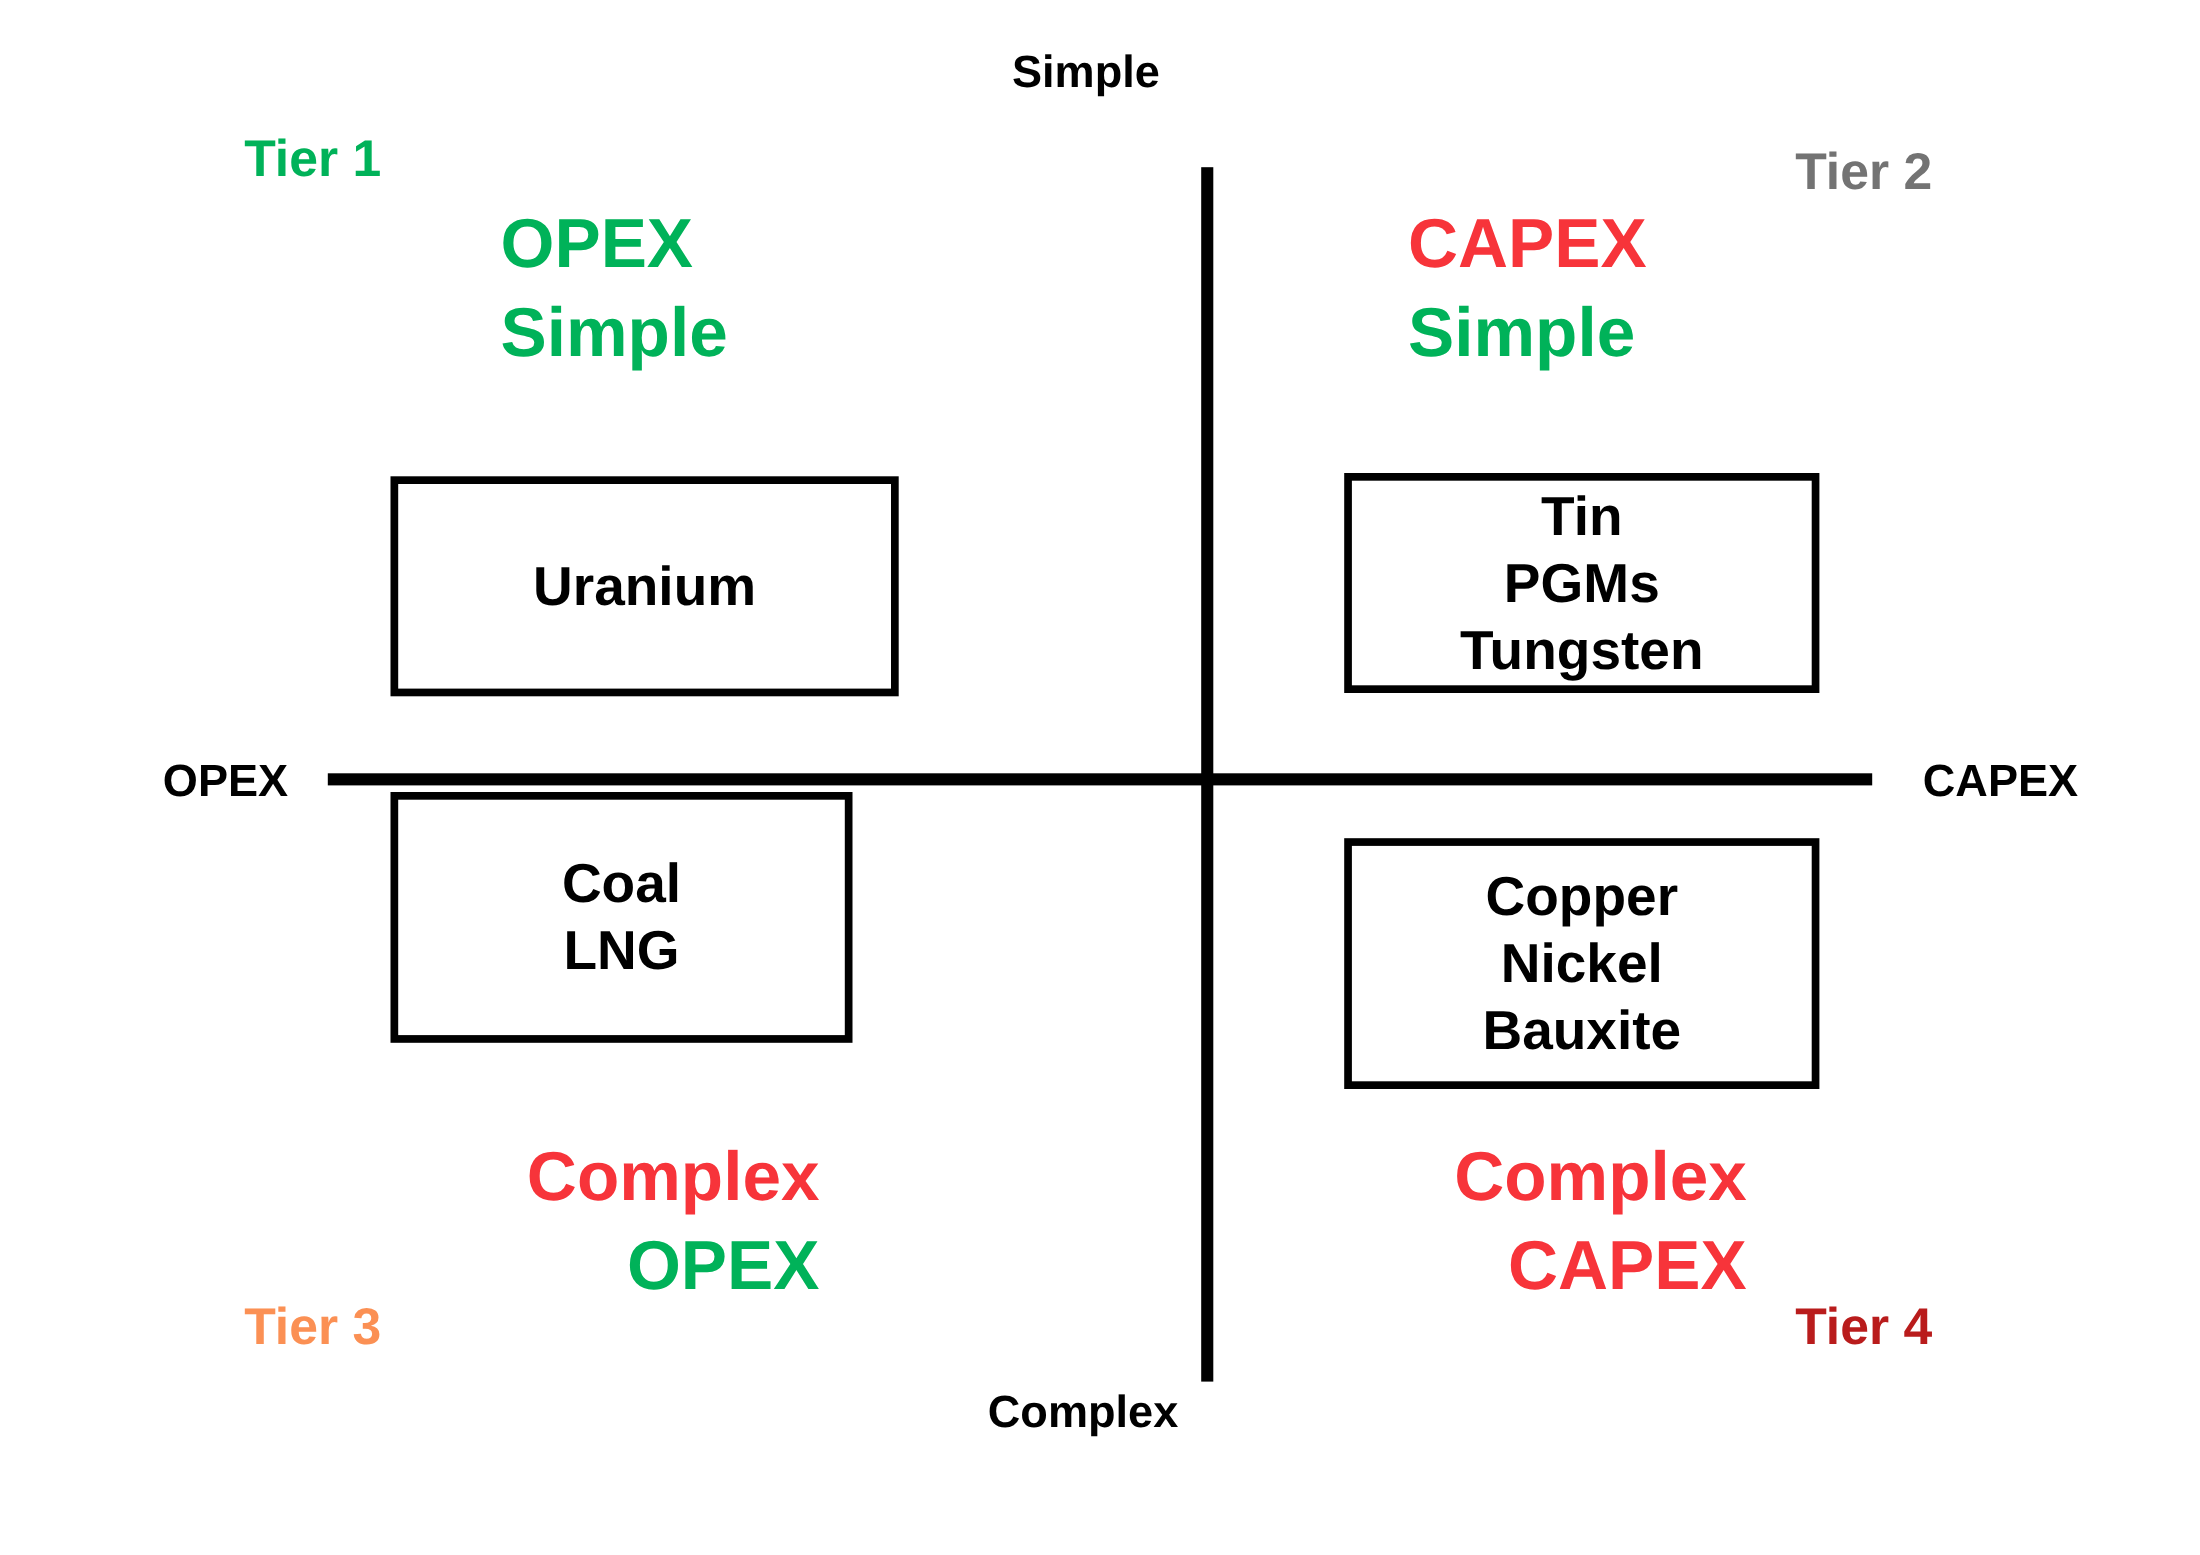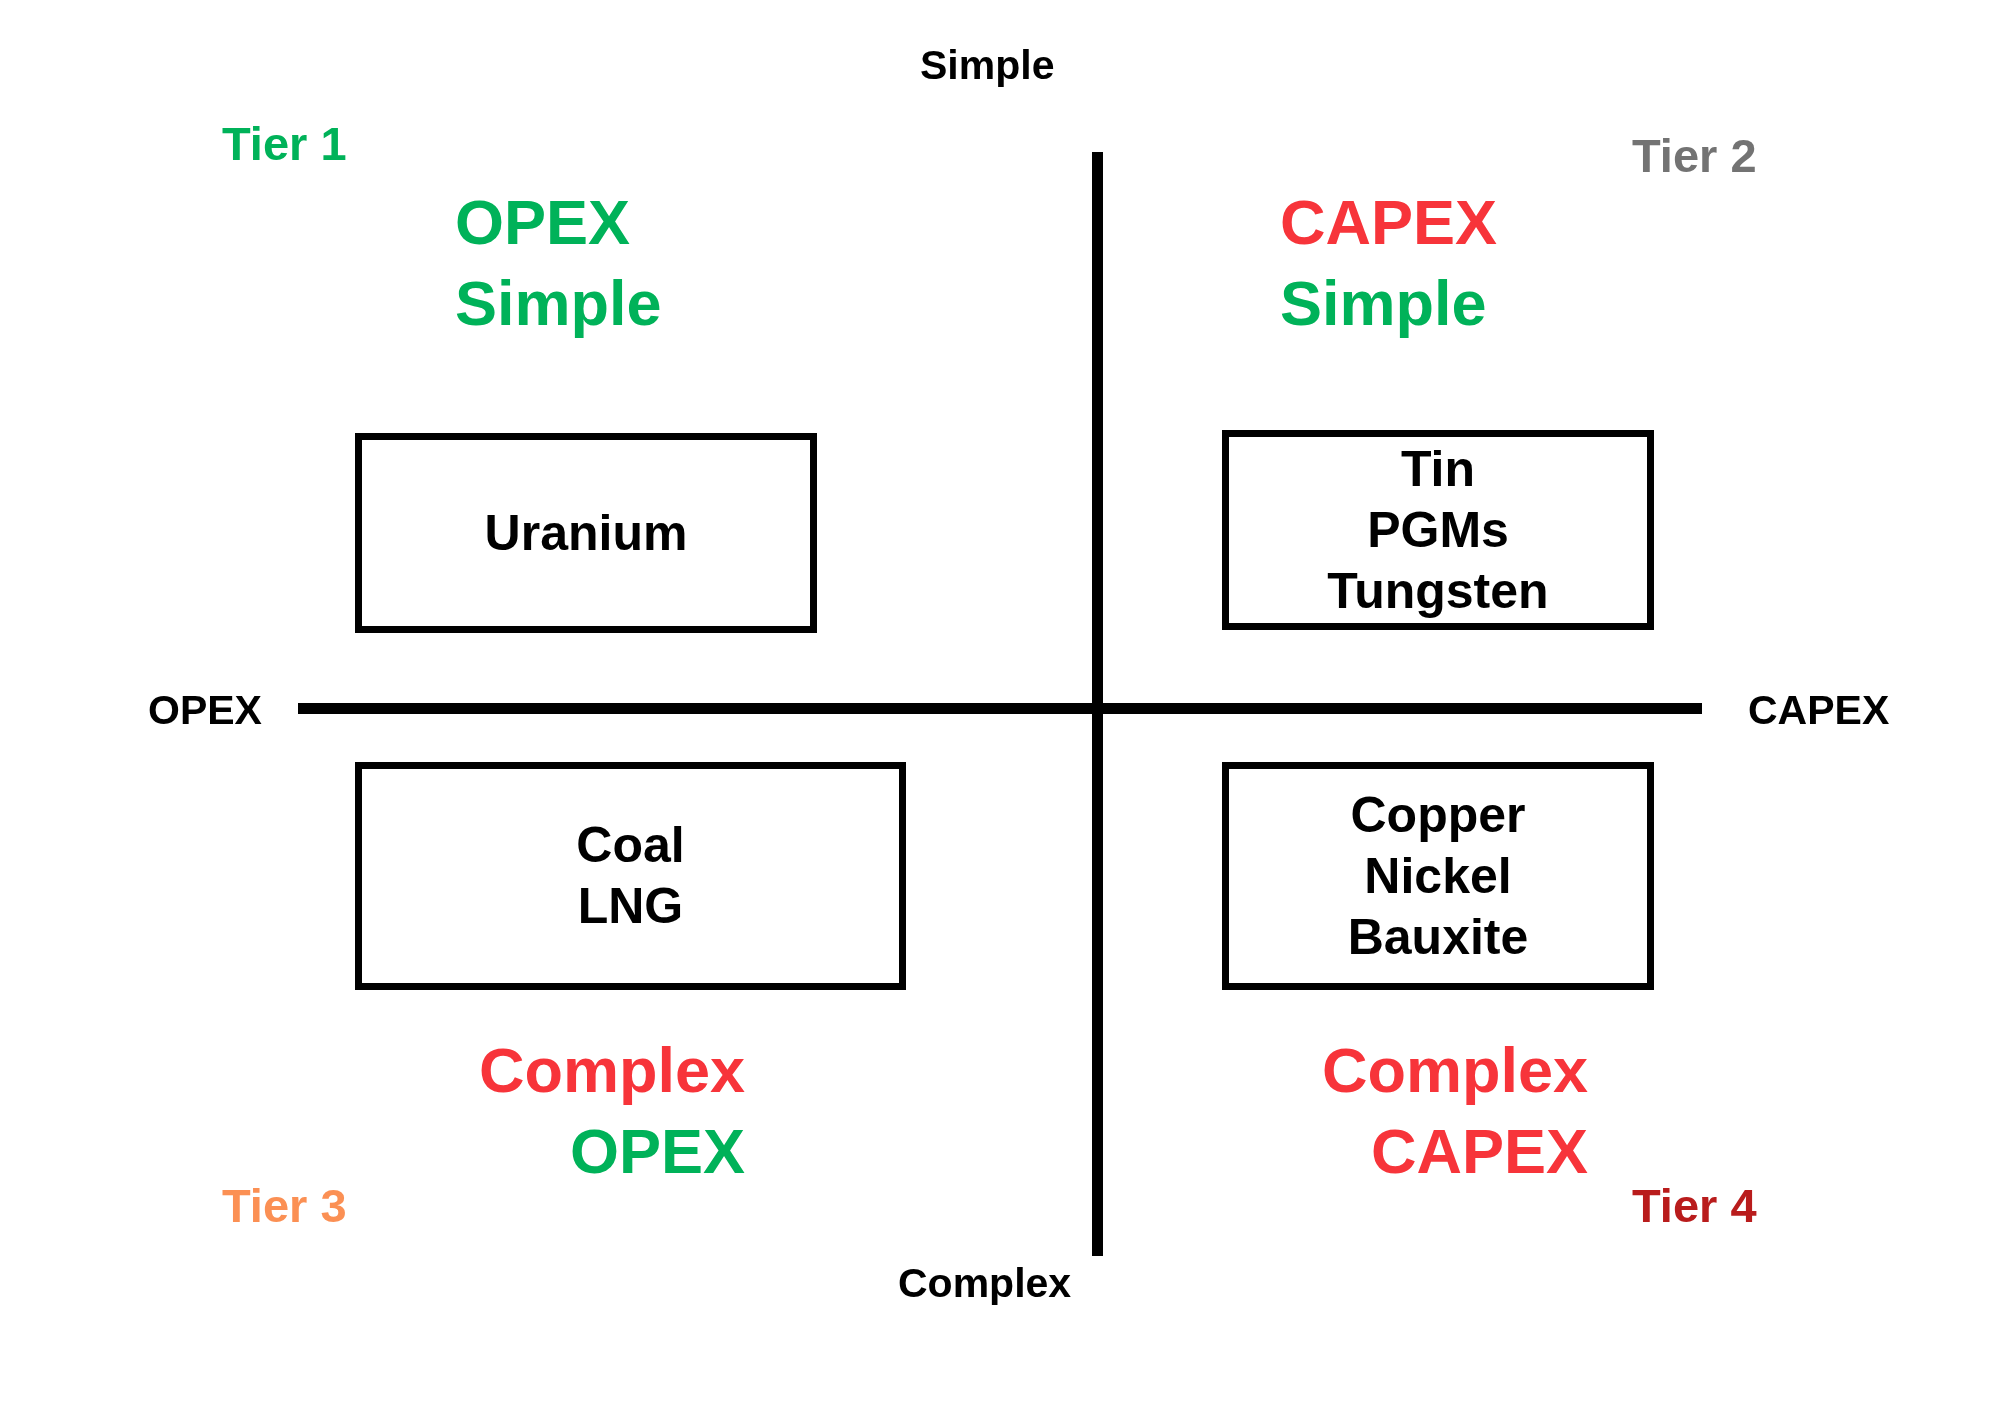--- a/index.html
+++ b/index.html
@@ -94,21 +94,21 @@
     text-align: center;
     display: flex;
     flex-direction: column;
     justify-content: center;
     align-items: center;
   }
   .box .item { display: block; white-space: nowrap; }
 
   .box-tl { left: 355px;  top: 433px;  width: 462px; height: 200px; }
   .box-tr { left: 1222px; top: 430px;  width: 432px; height: 200px; }
-  .box-bl { left: 355px;  top: 762px;  width: 551px; height: 228px; }
+  .box-bl { left: 355px;  top: 720px;  width: 420px; height: 228px; }
   .box-br { left: 1222px; top: 762px;  width: 432px; height: 228px; }
 </style>
 </head>
 <body>
 
 <div id="canvas">
 
   <div class="axis-h"></div>
   <div class="axis-v"></div>
 

